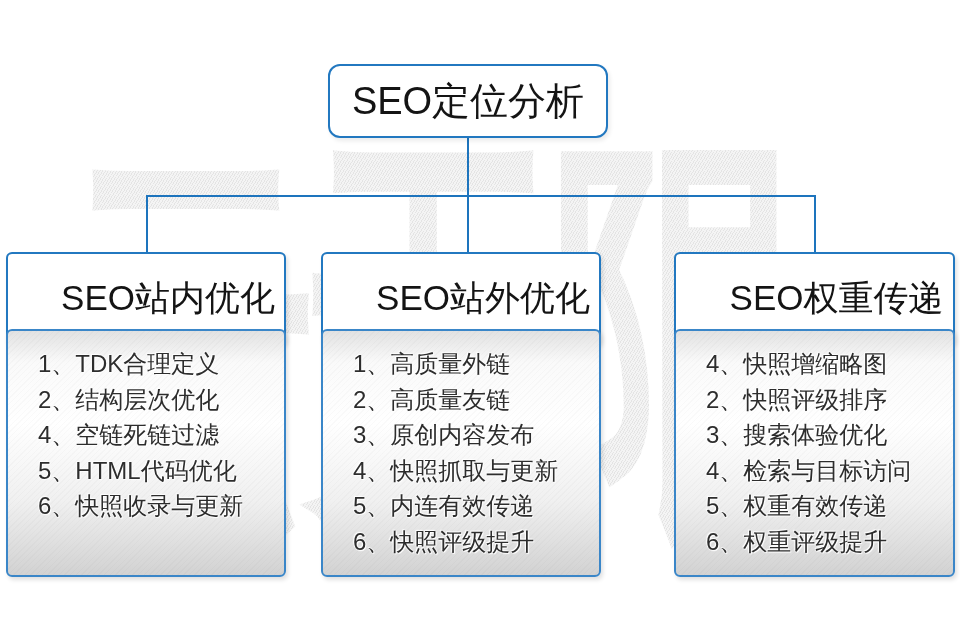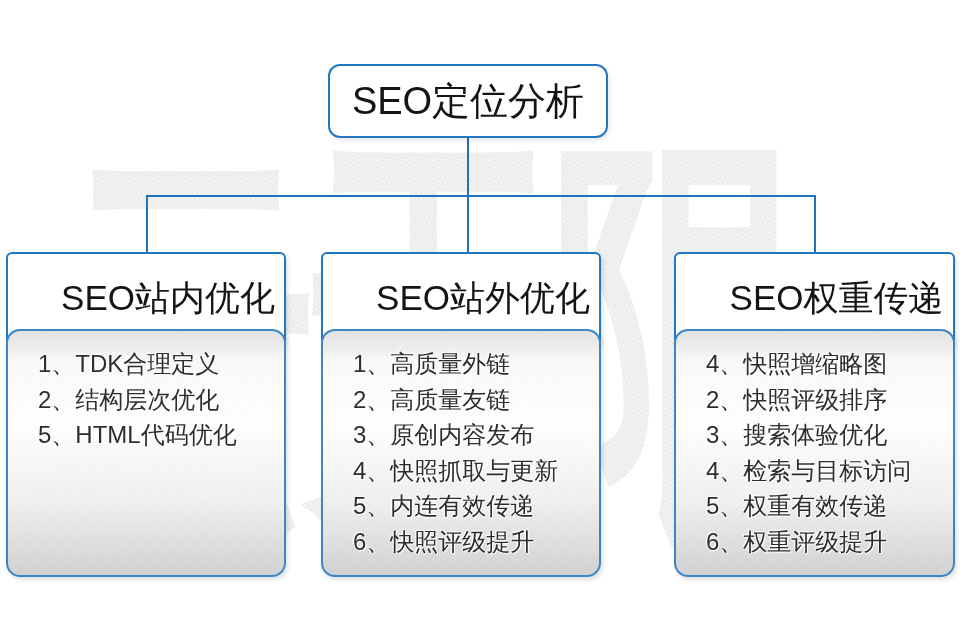--- a/index.html
+++ b/index.html
@@ -40,21 +40,21 @@
     box-shadow:2px 3px 4px rgba(0,0,0,0.08);
   }
   .branch-header {
     top:252px; height:93px; border-radius:6px; font-size:35px;
     box-shadow:2px 3px 4px rgba(0,0,0,0.12);
     padding-left:44px;
   }
   .branch-list {
     position:absolute; z-index:2; box-sizing:border-box;
     top:329px; height:248px;
-    border:2px solid #3a86c8; border-radius:14px;
+    border:2px solid #3a86c8; border-radius:6px;
     padding:15px 8px 0 30px;
     background:
       repeating-linear-gradient(135deg, rgba(0,0,0,0.02) 0 1px, rgba(0,0,0,0) 1px 4px),
       linear-gradient(180deg,#e2e2e2 0%,#fafafa 13%,#ffffff 38%,#f0f0f0 70%,#d2d2d2 100%);
     box-shadow:2px 3px 4px rgba(0,0,0,0.12);
   }
   .col1 { left:6px;   width:280px; }
   .col2 { left:321px; width:280px; }
   .col3 { left:674px; width:281px; }
 
@@ -81,21 +81,23 @@
     <span>SEO定位分析</span>
   </div>
 
   <div class="node branch-header col1">
     <span>SEO站内优化</span>
   </div>
   <div class="branch-list col1">
     <ul>
       <li>1、TDK合理定义</li>
       <li>2、结构层次优化</li>
+      <li>4、空链死链过滤</li>
       <li>5、HTML代码优化</li>
+      <li>6、快照收录与更新</li>
     </ul>
   </div>
 
   <div class="node branch-header col2">
     <span>SEO站外优化</span>
   </div>
   <div class="branch-list col2">
     <ul>
       <li>1、高质量外链</li>
       <li>2、高质量友链</li>

